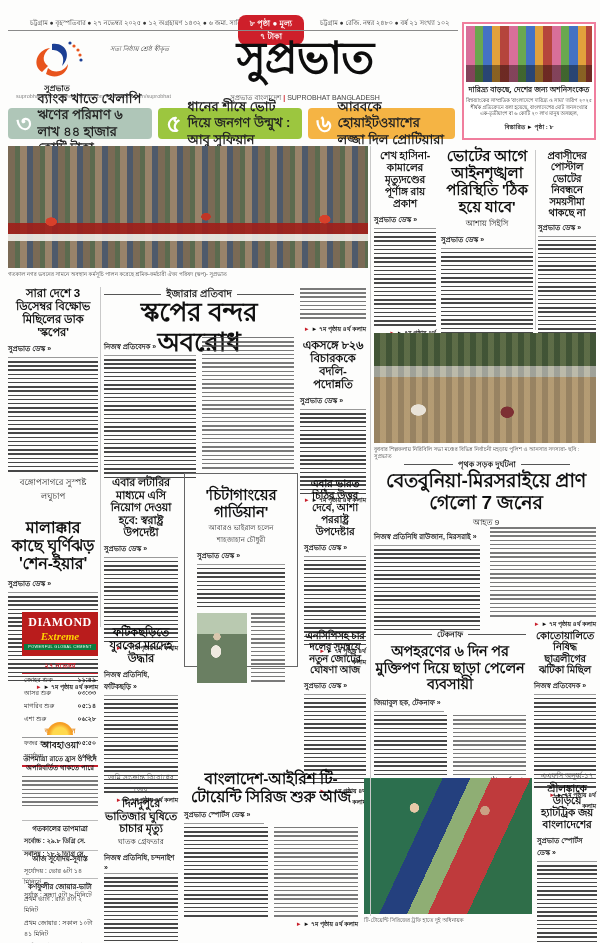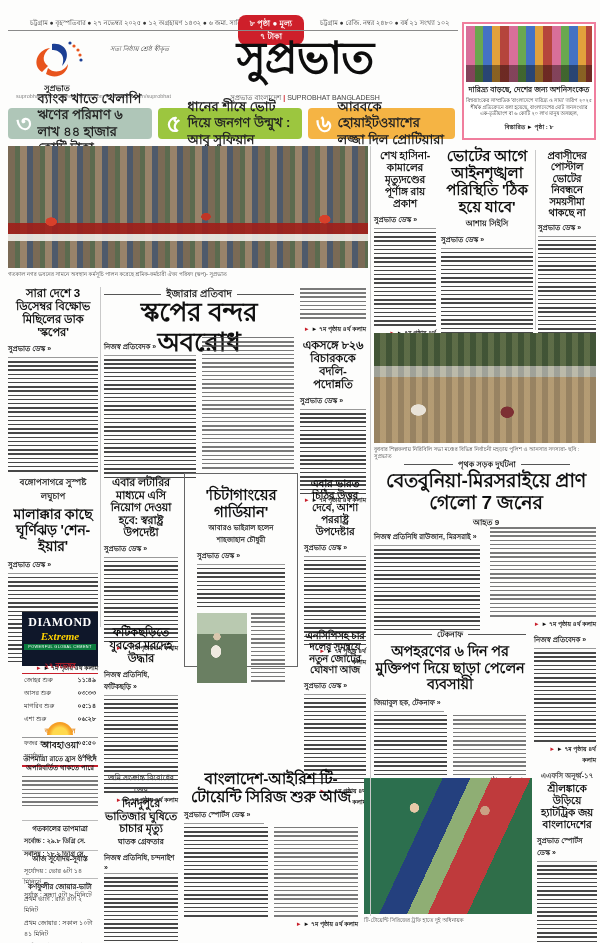--- a/index.html
+++ b/index.html
@@ -7,21 +7,21 @@
         font-family:"Liberation Sans",sans-serif;color:#141414;overflow:hidden}
   .abs{position:absolute;box-sizing:border-box}
   
   .gk{background-image:repeating-linear-gradient(180deg,#474747 0 1.5px,transparent 1.5px 4.2px)}
   .gk.lt{opacity:.72}
   
   .hl{font-weight:bold;text-align:center;line-height:1.14;color:#101010;letter-spacing:-.2px}
   .byl{font-weight:bold;font-size:7px;color:#222;border-bottom:1px solid #9a9a9a;padding:1px 0 2px;margin:3px 0 3px;text-align:left}
   .kick{display:flex;align-items:center;gap:5px;font-weight:bold;color:#222;text-align:center}
   .kick::before,.kick::after{content:"";flex:1;height:1px;background:#555}
-  .sub{font-weight:bold;text-align:center;color:#222}
+  .sub{font-weight:normal;text-align:center;color:#222}
   .jump{font-size:6px;font-weight:bold;color:#111;text-align:right}
   .jump .arr{color:#c81f2b}
   .cap{font-size:5.5px;color:#444;line-height:1.2}
   .rule{background:#8a8a8a}
   
   .tb{font-size:6.5px;color:#333;white-space:nowrap}
   .badge{background:#ce1f2a;color:#fff;font-size:8px;font-weight:bold;border-radius:8px;
          padding:2px 10px;text-align:center}
   
   .teaser{border-radius:4px;display:flex;align-items:center;gap:6px;padding:3px 8px;box-sizing:border-box}
@@ -53,21 +53,21 @@
   .ph4{background:
     radial-gradient(9px 9px at 30% 22%,#e8c9a8 0 50%,transparent 55%),
     radial-gradient(9px 9px at 72% 24%,#caa184 0 50%,transparent 55%),
     linear-gradient(115deg,#2c6f4e 0 34%,#24407e 34% 46%,#8fae74 46% 55%,#bf3a3c 55% 72%,#2f6e49 72%),
     linear-gradient(180deg,#b8c4cf 0 30%,#b08f65 30% 60%,#5d7a4c 60%)}
   .ph5{background:
     repeating-linear-gradient(90deg,#d86f9a 0 9px,#6aa84f 9px 17px,#4472c4 17px 26px,#e2a13c 26px 34px,#b5453c 34px 43px),
     linear-gradient(180deg,transparent 0 70%,#9a9a96 70%)}
   .ph5x{background-blend-mode:multiply}
   
-  .dmd{background:#0f172a;color:#fff;text-align:center;padding:3px 2px 16px}
+  .dmd{background:#b91c1c;color:#fff;text-align:center;padding:3px 2px 6px}
   .dmd .d1{font-size:12px;font-weight:bold;letter-spacing:.5px;font-family:"Liberation Serif",serif}
   .dmd .d2{font-size:11px;font-style:italic;font-weight:bold;color:#ffd200;font-family:"Liberation Serif",serif}
   .dmd .d3{background:#0b7b3e;color:#fff;font-size:3.8px;letter-spacing:.4px;margin-top:2px;padding:1px 0}
   .sun{width:26px;height:13px;border-radius:26px 26px 0 0;margin:0 auto;
        background:radial-gradient(circle at 50% 100%,#ffd94d 0 40%,#f7a428 60%,#f08014 100%)}
   .prayhead{color:#c81f2b;font-weight:bold;font-size:7px;text-align:center;border-bottom:1px solid #c81f2b;padding-bottom:1px}
   .praytom{color:#e07b00;font-weight:bold;font-size:6.5px;text-align:center}
   .vline{width:1px;background:#c9c9c9}
 </style>
 </head>
@@ -171,21 +171,21 @@
     <div class="gk lt" style="height:34px"></div>
     <div class="jump" style="margin:2px 0 4px"><span class="arr">►</span> <span>► ৭ম পৃষ্ঠায় ৪র্থ কলাম</span></div>
     <div class="hl" style="font-size:11.5px">একসঙ্গে ৮২৬ বিচারককে বদলি-পদোন্নতি</div>
     <div class="byl">সুপ্রভাত ডেস্ক »</div>
     <div class="gk" style="height:82px"></div>
     <div class="jump"><span class="arr">►</span> <span>► ৭ম পৃষ্ঠায় ৪র্থ কলাম</span></div>
   </div>
 
   <div class="abs" style="left:8px;top:476px;width:90px">
     <div class="sub" style="font-size:8.5px">বঙ্গোপসাগরে সুস্পষ্ট লঘুচাপ</div>
-    <div class="hl" style="font-size:14px;margin-top:3px">মালাক্কার কাছে ঘূর্ণিঝড় 'শেন-ইয়ার'</div>
+    <div class="hl" style="font-size:16px;margin-top:15px">মালাক্কার কাছে ঘূর্ণিঝড় 'শেন-ইয়ার'</div>
     <div class="byl">সুপ্রভাত ডেস্ক »</div>
     <div class="gk" style="height:86px"></div>
     <div class="jump"><span class="arr">►</span> <span>► ৭ম পৃষ্ঠায় ৪র্থ কলাম</span></div>
   </div>
 
   <div class="abs dmd" style="left:22px;top:612px;width:76px">
     <div class="d1">DIAMOND</div>
     <div class="d2">Extreme</div>
     <div class="d3">POWERFUL GLOBAL CEMENT</div>
   </div>
@@ -320,20 +320,21 @@
     <div class="hl" style="font-size:14.5px;margin-top:2px">অপহরণের ৬ দিন পর মুক্তিপণ দিয়ে ছাড়া পেলেন ব্যবসায়ী</div>
     <div class="byl" style="width:70px">জিয়াবুল হক, টেকনাফ »</div>
     <div style="display:flex;gap:6px">
       <div class="gk" style="flex:1;height:60px"></div>
       <div class="gk lt" style="flex:1;height:60px"></div>
     </div>
     <div class="jump"><span class="arr">►</span> <span>► ৭ম পৃষ্ঠায় ৪র্থ কলাম</span></div>
   </div>
 
   <div class="abs" style="left:534px;top:630px;width:62px">
+    <div class="hl" style="font-size:10px">কোতোয়ালিতে নিষিদ্ধ ছাত্রলীগের ঝটিকা মিছিল</div>
     <div class="byl">নিজস্ব প্রতিবেদক »</div>
     <div class="gk" style="height:92px"></div>
     <div class="jump"><span class="arr">►</span> <span>► ৭ম পৃষ্ঠায় ৪র্থ কলাম</span></div>
   </div>
 
   <div class="abs" style="left:104px;top:772px;width:74px">
     <div class="sub" style="font-size:7.5px;color:#444">জমি সংক্রান্ত বিরোধের জের</div>
     <div class="hl" style="font-size:11px;margin-top:1px">দিনদুপুরে ভাতিজার ঘুষিতে চাচার মৃত্যু</div>
     <div class="sub" style="font-size:7.5px;margin-top:1px">ঘাতক গ্রেফতার</div>
     <div class="byl">নিজস্ব প্রতিনিধি, চন্দনাইশ »</div>

